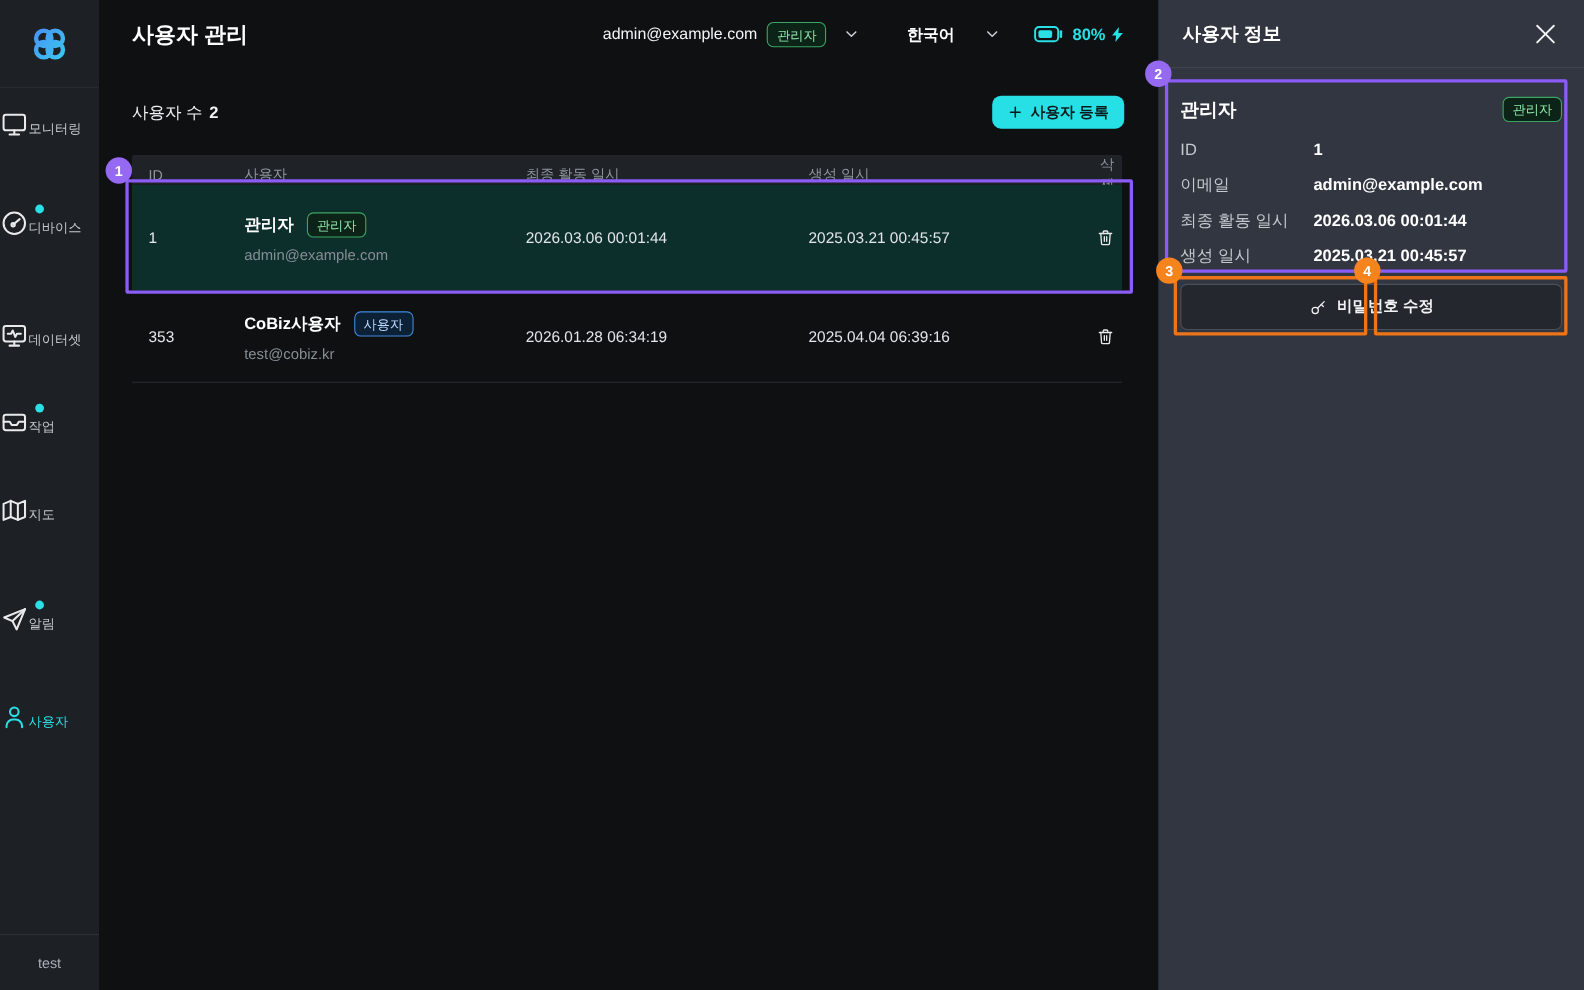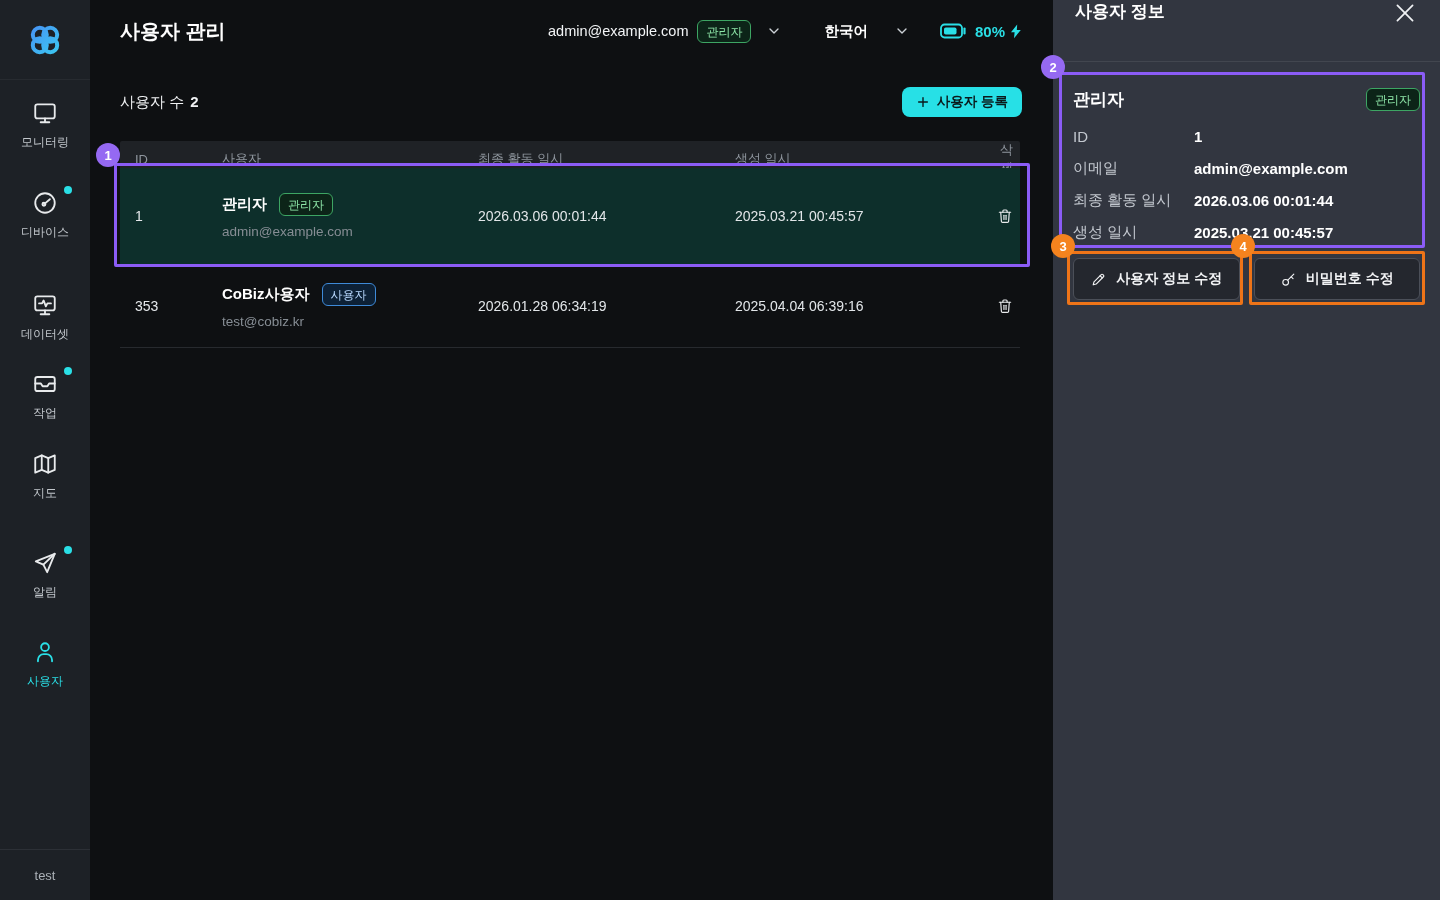--- a/index.html
+++ b/index.html
@@ -17,21 +17,21 @@
   .sidebar {
     position:absolute; left:0; top:0; width:90px; height:900px;
     background:#1d2126; z-index:2;
   }
   .logo-box {
     height:80px; display:flex; align-items:center; justify-content:center;
     border-bottom:1px solid #272b30;
   }
   .side-item {
     position:absolute; left:0; width:90px;
-    display:flex; flex-direction:column; align-items:center; cursor:pointer;
+    display:flex; align-items:center; cursor:pointer;
   }
   .side-item .icon-wrap { position:relative; width:26px; height:26px; }
   .side-item .icon-wrap svg { width:26px; height:26px; }
   .side-item .dot {
     position:absolute; right:-14px; top:-4px; width:8px; height:8px;
     border-radius:50%; background:#2adfe6;
   }
   .side-label { margin-top:8px; font-size:12px; color:#c3c8cd; letter-spacing:0; }
   .side-item.active .side-label { color:#2adfe6; }
   .side-footer {
@@ -93,21 +93,21 @@
   .cell-date { font-size:14px; color:#e2e6e9; }
   .cell-del { display:flex; justify-content:center; cursor:pointer; }
   .cell-del svg { width:18px; height:18px; }
 
   
   .panel {
     position:absolute; left:1053px; top:0; width:387px; height:900px;
     background:#323640; z-index:2;
   }
   .panel-header {
-    height:62px; padding:0 22px; display:flex; justify-content:space-between;
+    height:62px; padding:0 22px; display:flex; align-items:center; justify-content:space-between;
     border-bottom:1px solid #42464f;
   }
   .panel-title { font-size:17px; font-weight:700; color:#ffffff; }
   .close-btn { width:26px; height:26px; cursor:pointer; }
   .panel-info { padding:24px 20px 0; }
   .panel-user-row { display:flex; align-items:center; justify-content:space-between; height:26px; }
   .panel-user-name { font-size:17px; font-weight:700; color:#ffffff; }
   .panel-fields { margin-top:8px; }
   .p-field { display:flex; align-items:center; height:32px; }
   .p-label { width:121px; font-size:15px; color:#c3c8cf; }
@@ -372,29 +372,20 @@
       </div>
       <div class="p-field">
         <span class="p-label">생성 일시</span>
         <span class="p-value">2025.03.21 00:45:57</span>
       </div>
     </div>
     <div class="panel-actions">
       <button class="panel-btn">
         <span>
           <svg viewBox="0 0 24 24" fill="none" stroke="#f2f3f5" stroke-width="1.6" stroke-linecap="round" stroke-linejoin="round">
-            <path d="M4.5 19.5 l1.1-4.2 L15.9 5 a1.6 1.6 0 0 1 2.3 0 l0.8 0.8 a1.6 1.6 0 0 1 0 2.3 L8.7 18.4 Z"></path>
-              <path d="M14.2 6.7 l3.1 3.1"></path>
-          </svg>
-        </span>
-        <span>사용자 정보 수정</span>
-      </button>
-      <button class="panel-btn">
-        <span>
-          <svg viewBox="0 0 24 24" fill="none" stroke="#f2f3f5" stroke-width="1.6" stroke-linecap="round" stroke-linejoin="round">
             <circle cx="8" cy="16" r="4"></circle>
               <path d="M11 13 L19.5 4.5"></path>
               <path d="M15.8 8.2 l2.6 2.6"></path>
           </svg>
         </span>
         <span>비밀번호 수정</span>
       </button>
     </div>
   </div>
 </section>

